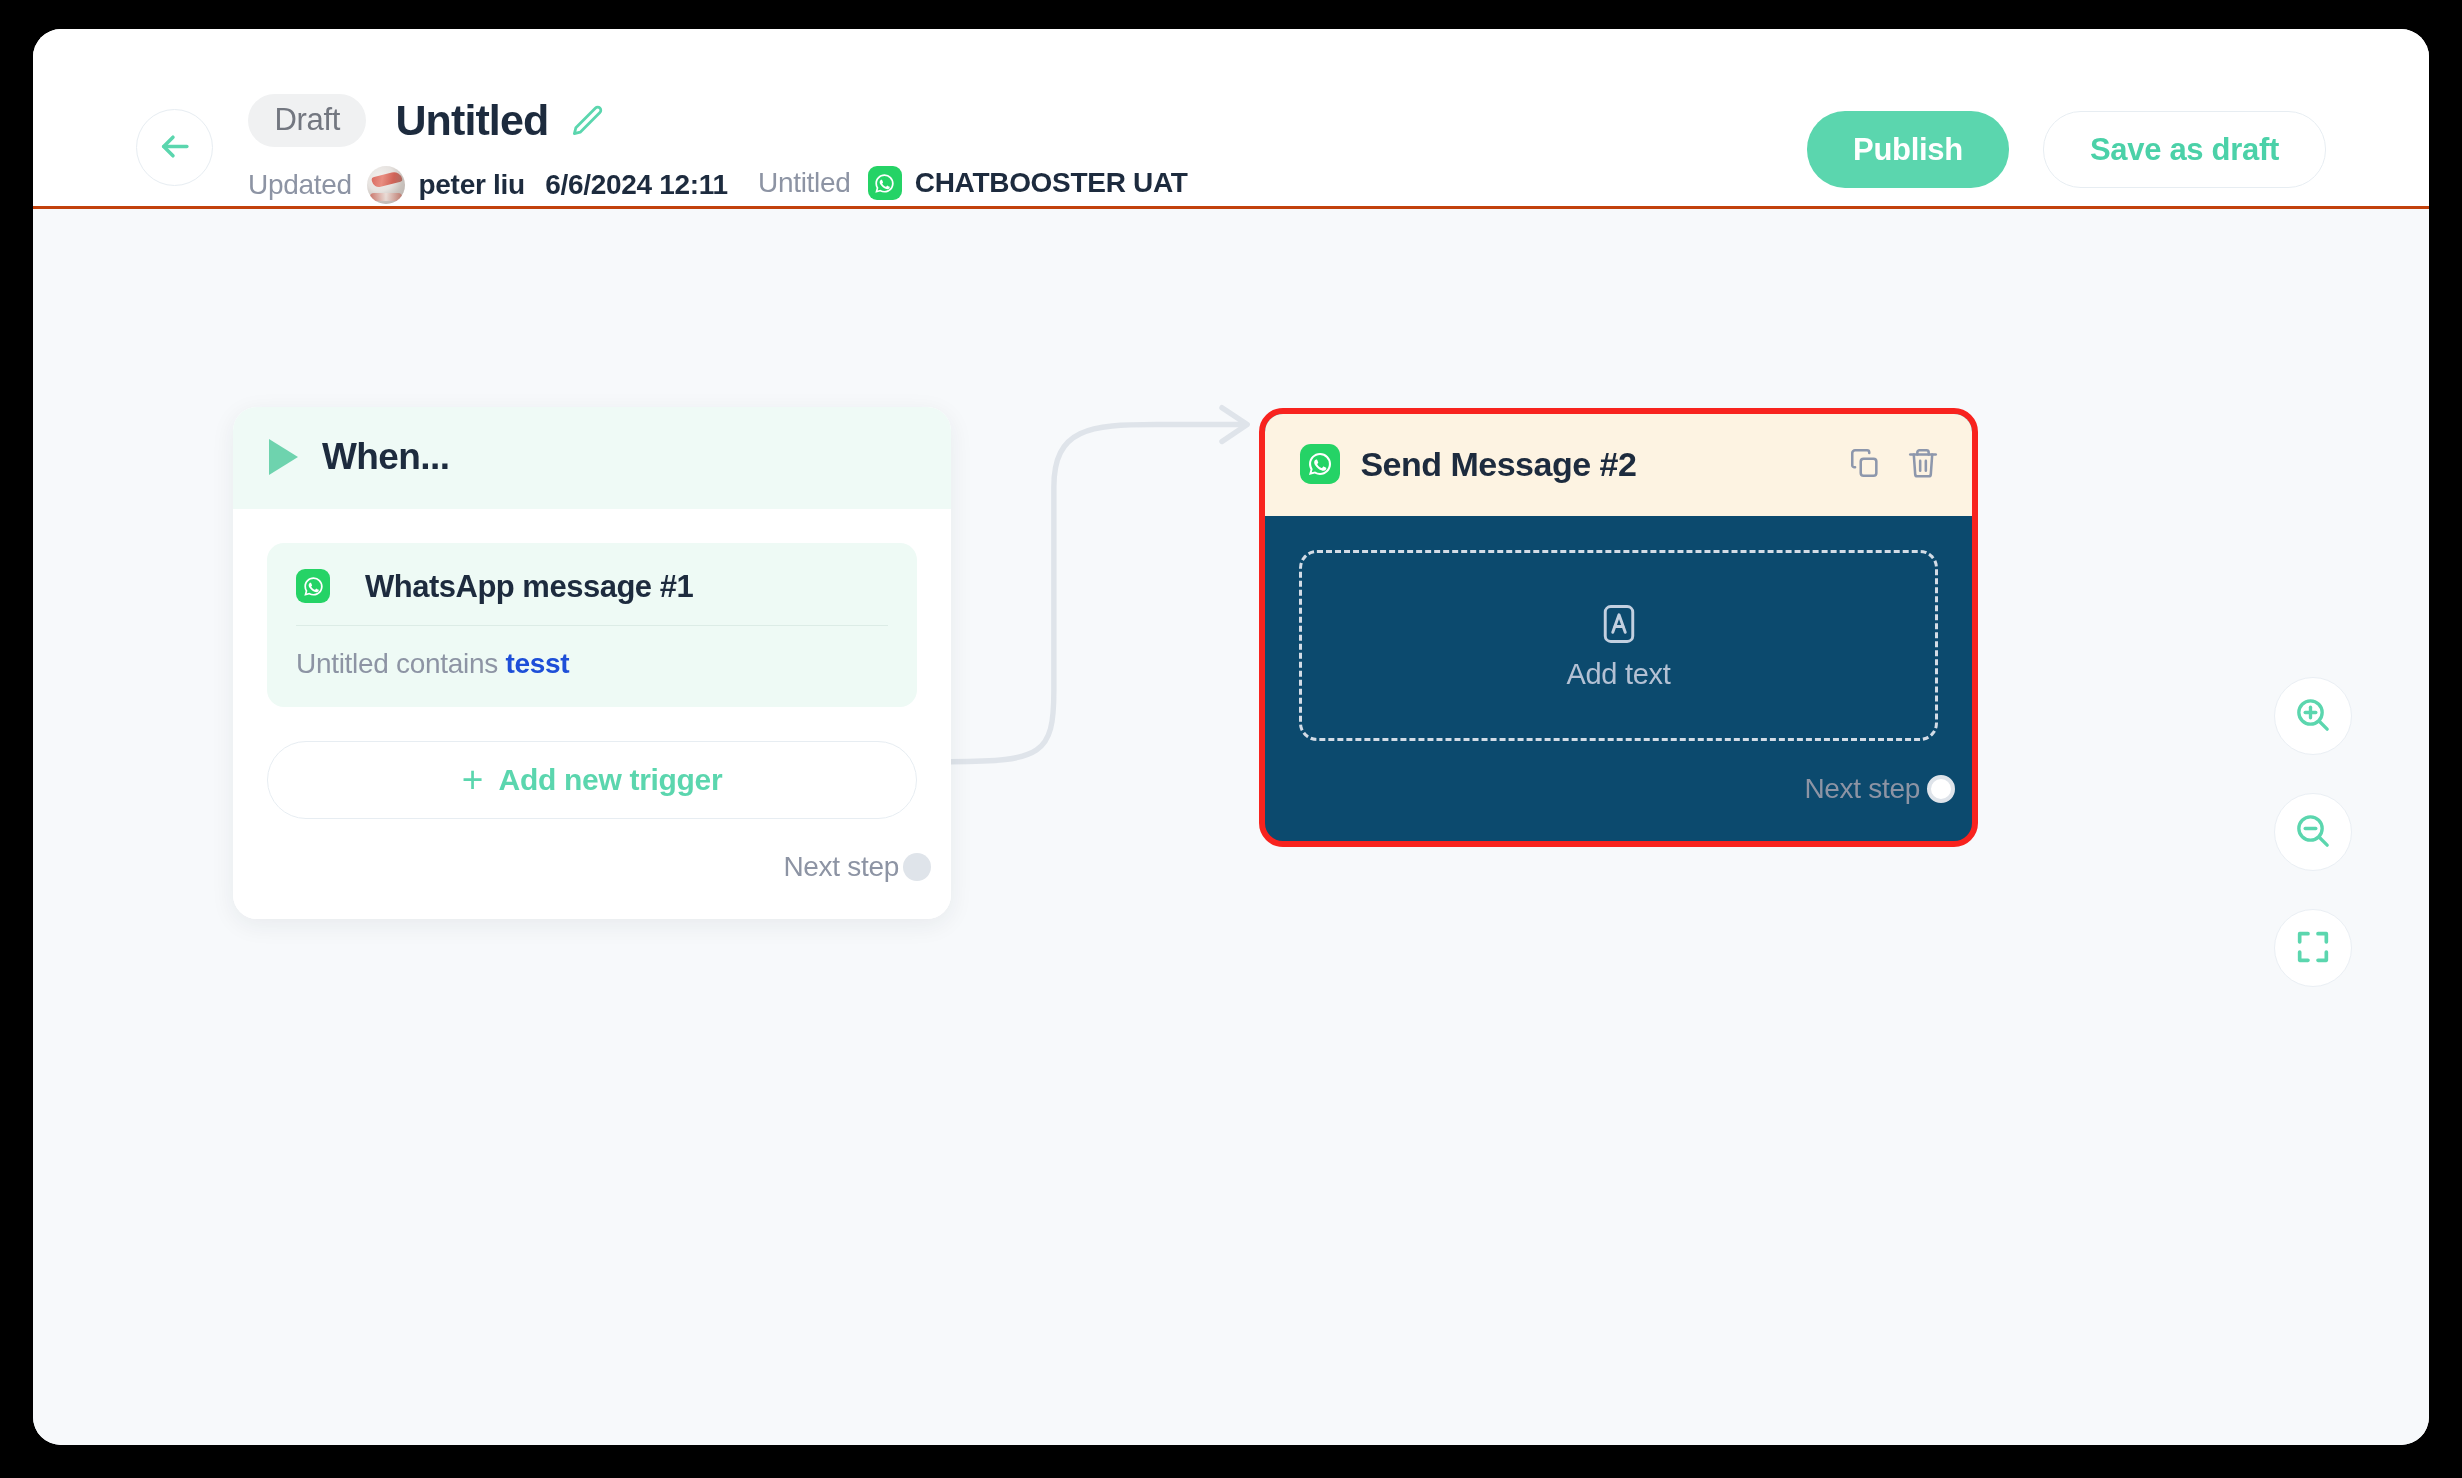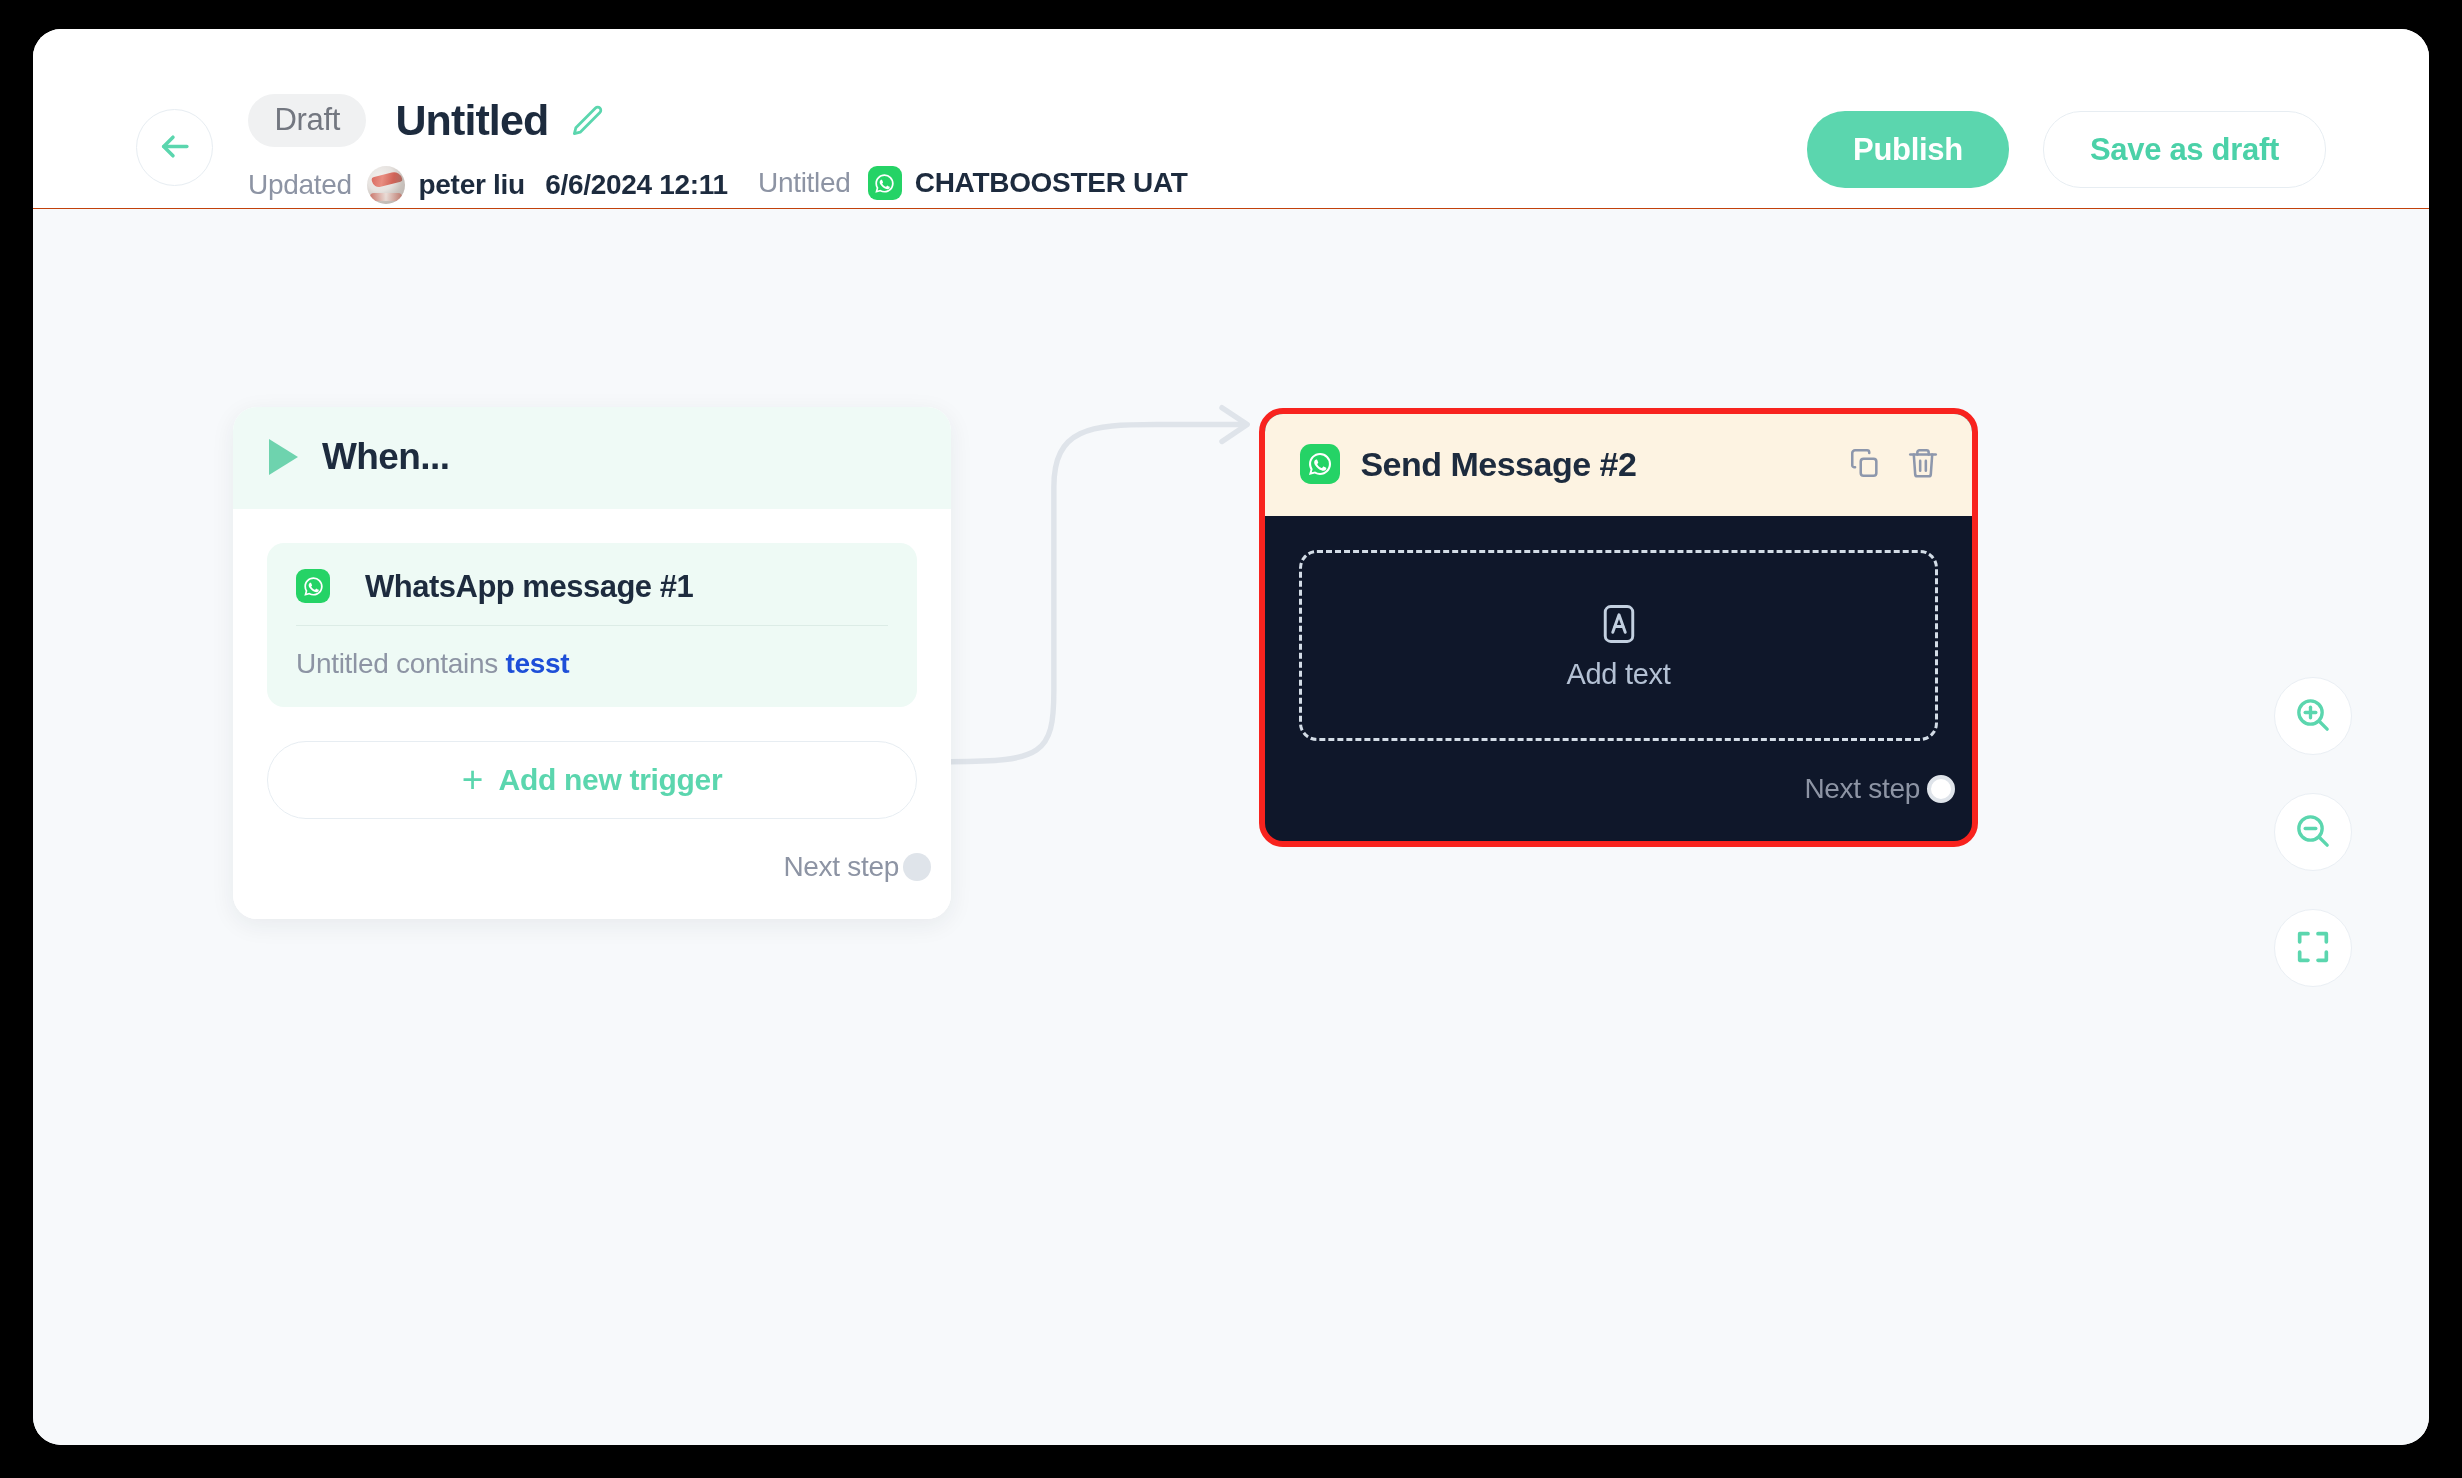--- a/index.html
+++ b/index.html
@@ -25,21 +25,21 @@
     display: flex;
     flex-direction: column;
   }
 
   
   #header {
     position: relative;
     height: 180px;
     flex: 0 0 180px;
     background: #ffffff;
-    border-bottom: 1px solid #c2410c;
+    border-bottom: 3px solid #c2410c;
   }
 
   #back-button {
     position: absolute;
     left: 103px;
     top: 80px;
     width: 77px;
     height: 77px;
     border-radius: 50%;
     border: 1.8px solid #e7edf2;
@@ -335,21 +335,21 @@
     cursor: pointer;
   }
 
   
   #action-card {
     position: absolute;
     left: 1226px;
     top: 199px;
     width: 719px;
     border-radius: 24px;
-    background: #0f172a;
+    background: #0c4a6e;
     border: 6px solid #f8231e;
     overflow: hidden;
   }
   #action-card-header {
     background: #fdf3e2;
     padding: 30px 32px 32px 35px;
     display: flex;
     align-items: center;
   }
   #action-card-title {

